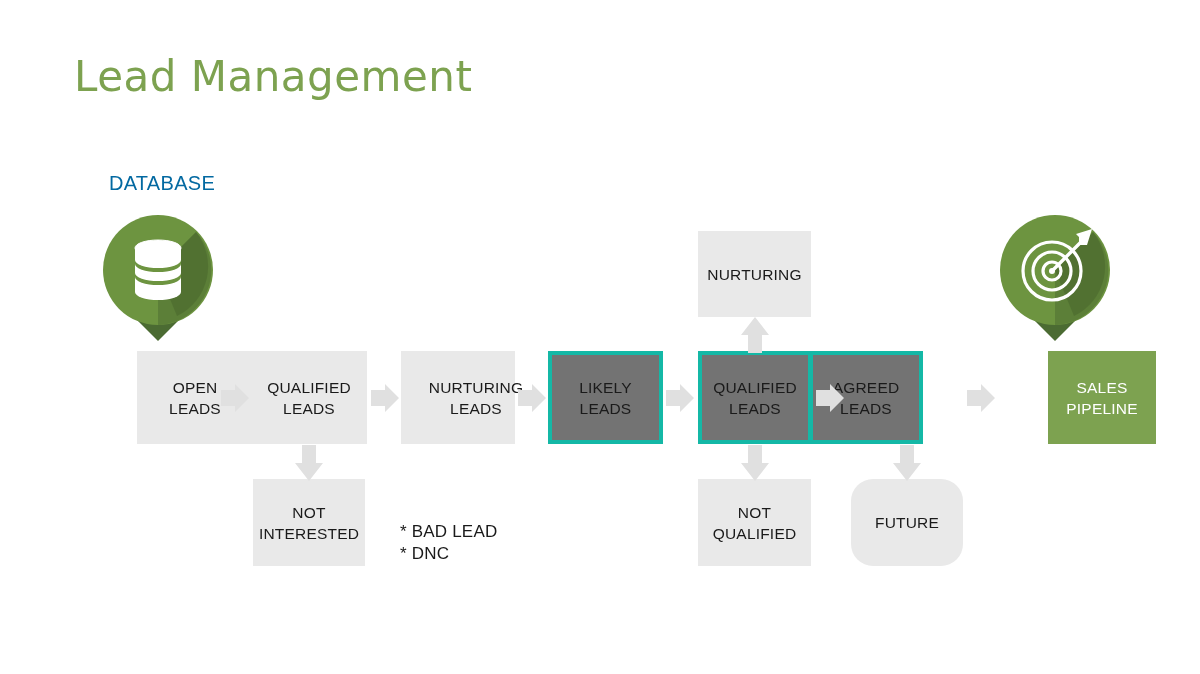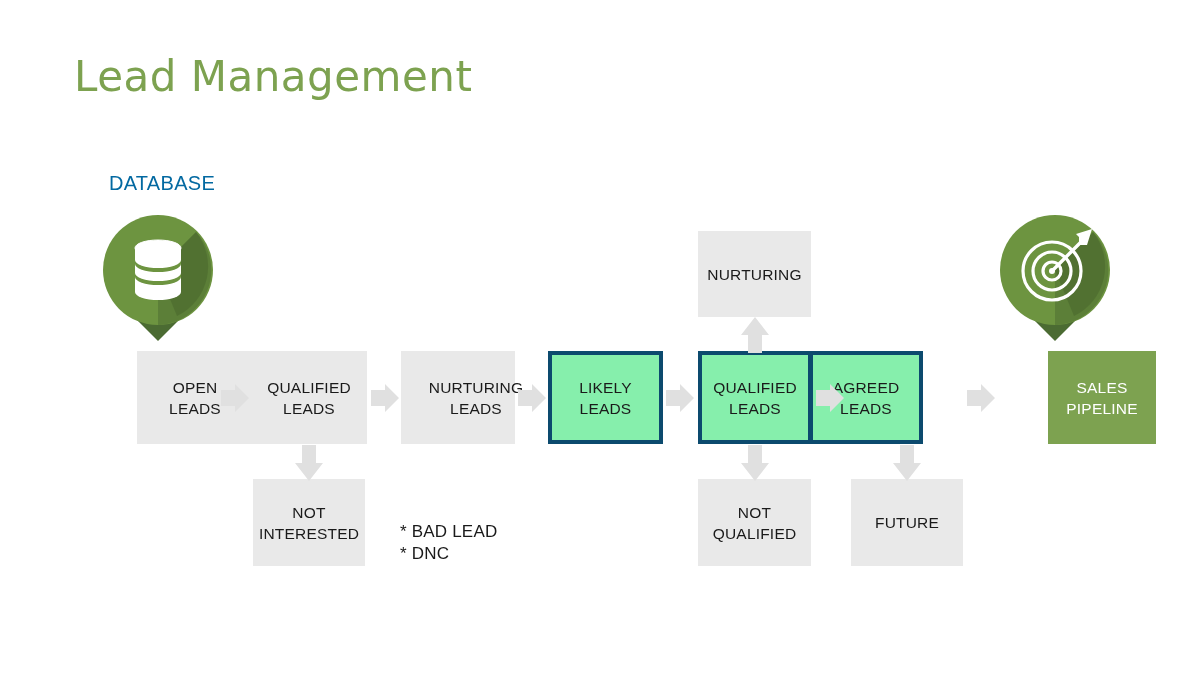--- a/index.html
+++ b/index.html
@@ -63,22 +63,22 @@
     display: flex;
     align-items: center;
     justify-content: center;
     text-align: center;
     color: #1a1a1a;
     font-size: 15.5px;
     line-height: 21px;
     letter-spacing: 0.2px;
   }
   .node.highlight {
-    border: 4px solid #0c4a6e;
-    background: #86efac;
+    border: 4px solid #14b8a6;
+    background: #737373;
   }
   .node.solid {
     background: #7da250;
     color: #ffffff;
   }
   .node .node-label { padding: 0 6px; }
 
   
   .row-main { top: 351px; height: 93px; }
   #node-open        { left: 101px;  width: 116px; margin-left: 36px; }
@@ -86,21 +86,21 @@
   #node-nurturing   { left: 401px;  width: 114px; padding-left: 36px; }
   #node-likely      { left: 548px;  width: 115px; }
   #node-qualified   { left: 698px;  width: 114px; }
   #node-agreed      { left: 809px;  width: 114px; }
   #node-pipeline    { left: 1048px; width: 108px; }
 
   
   .row-lower { top: 479px; height: 87px; }
   #node-not-interested { left: 253px; width: 112px; }
   #node-not-qualified  { left: 698px; width: 113px; }
-  #node-future         { left: 851px; width: 112px; }
+  #node-future         { left: 851px; width: 112px; border-radius: 22px; }
 
   
   #node-declined { left: 698px; top: 231px; width: 113px; height: 86px; }
 
   
   .footnote {
     position: absolute;
     left: 400px;
     top: 521px;
     font-size: 17px;

